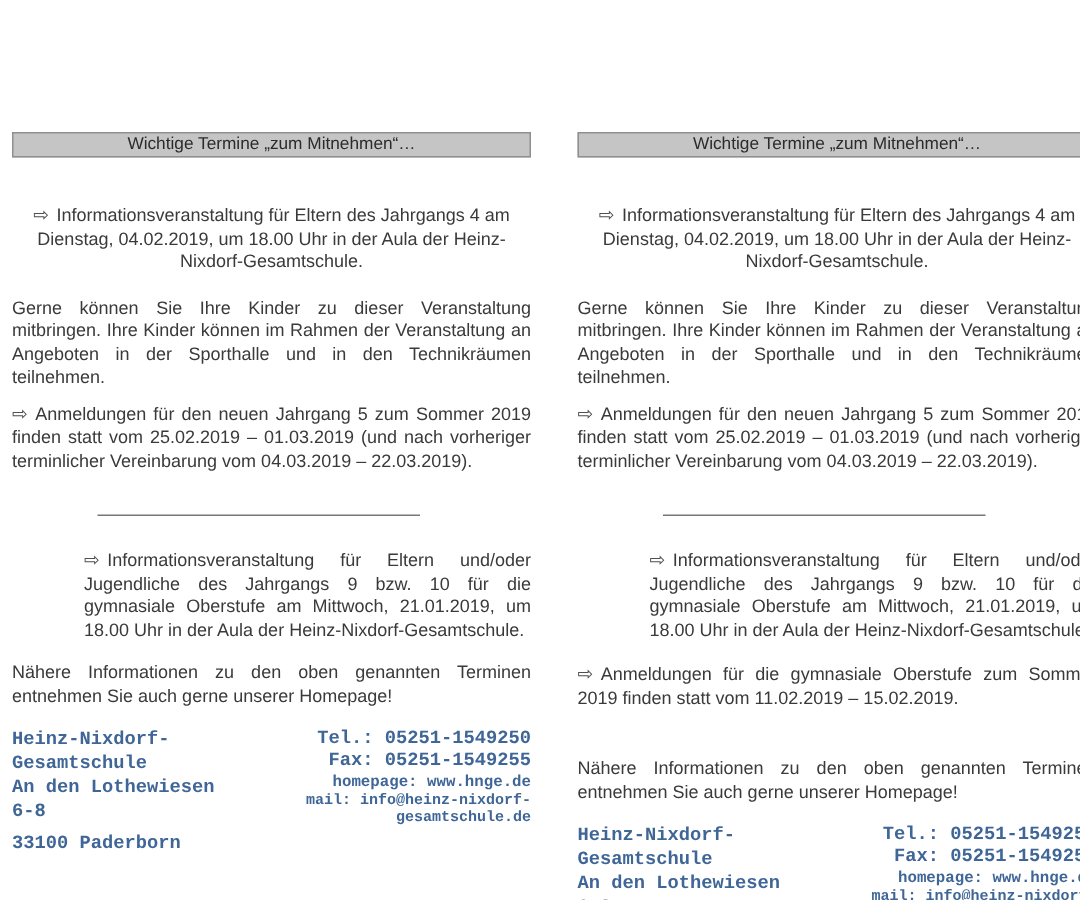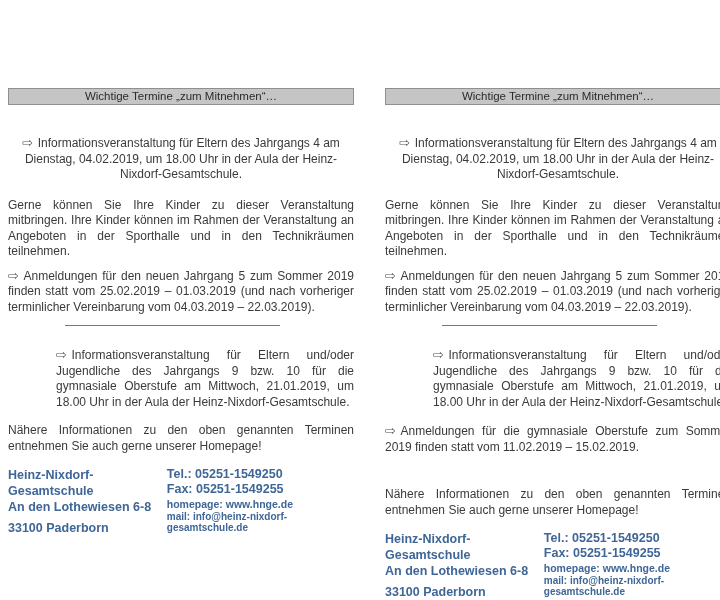--- a/index.html
+++ b/index.html
@@ -29,21 +29,21 @@
 
   .para {
     font-size: 12px;
     line-height: 15.5px;
     color: #3a3a3a;
     margin: 0 0 15px 0;
     text-align: justify;
   }
   .para.plain { text-align: center; }
   .p2 { margin-bottom: 8px; }
-  .p3 { margin-bottom: 10px; }
+  .p3 { margin-bottom: 28px; }
   .p4 { margin-bottom: 13px; margin-left: 48px; }
   .p5 { margin-bottom: 32px; }
   .p6 { margin-bottom: 13px; }
 
   .arrow {
     font-family: "DejaVu Sans", sans-serif;
     color: #4f4f4f;
     font-size: 12.5px;
     margin-right: 5px;
   }
@@ -52,26 +52,26 @@
     width: 215px;
     border: none;
     border-top: 1.5px solid #777777;
     margin: 0 0 21px 57px;
   }
 
   .footer {
     display: flex;
     justify-content: space-between;
     color: #3f6697;
-    font-family: Liberation Sans, sans-serif;
+    font-family: Liberation Mono, monospace;
     font-weight: bold;
   }
   .f-left  { font-size: 12.5px; line-height: 16px; }
   .f-city  { margin-top: 5px; }
-  .f-right { }
+  .f-right { text-align: right; }
   .f-tel, .f-fax { font-size: 12.5px; line-height: 15px; }
   .f-homepage    { font-size: 10.5px; line-height: 14px; }
   .f-mail        { font-size: 10px;  line-height: 11px; }
 </style>
 </head>
 <body>
 
 <div class="page">
 
   <section class="column col-left">

